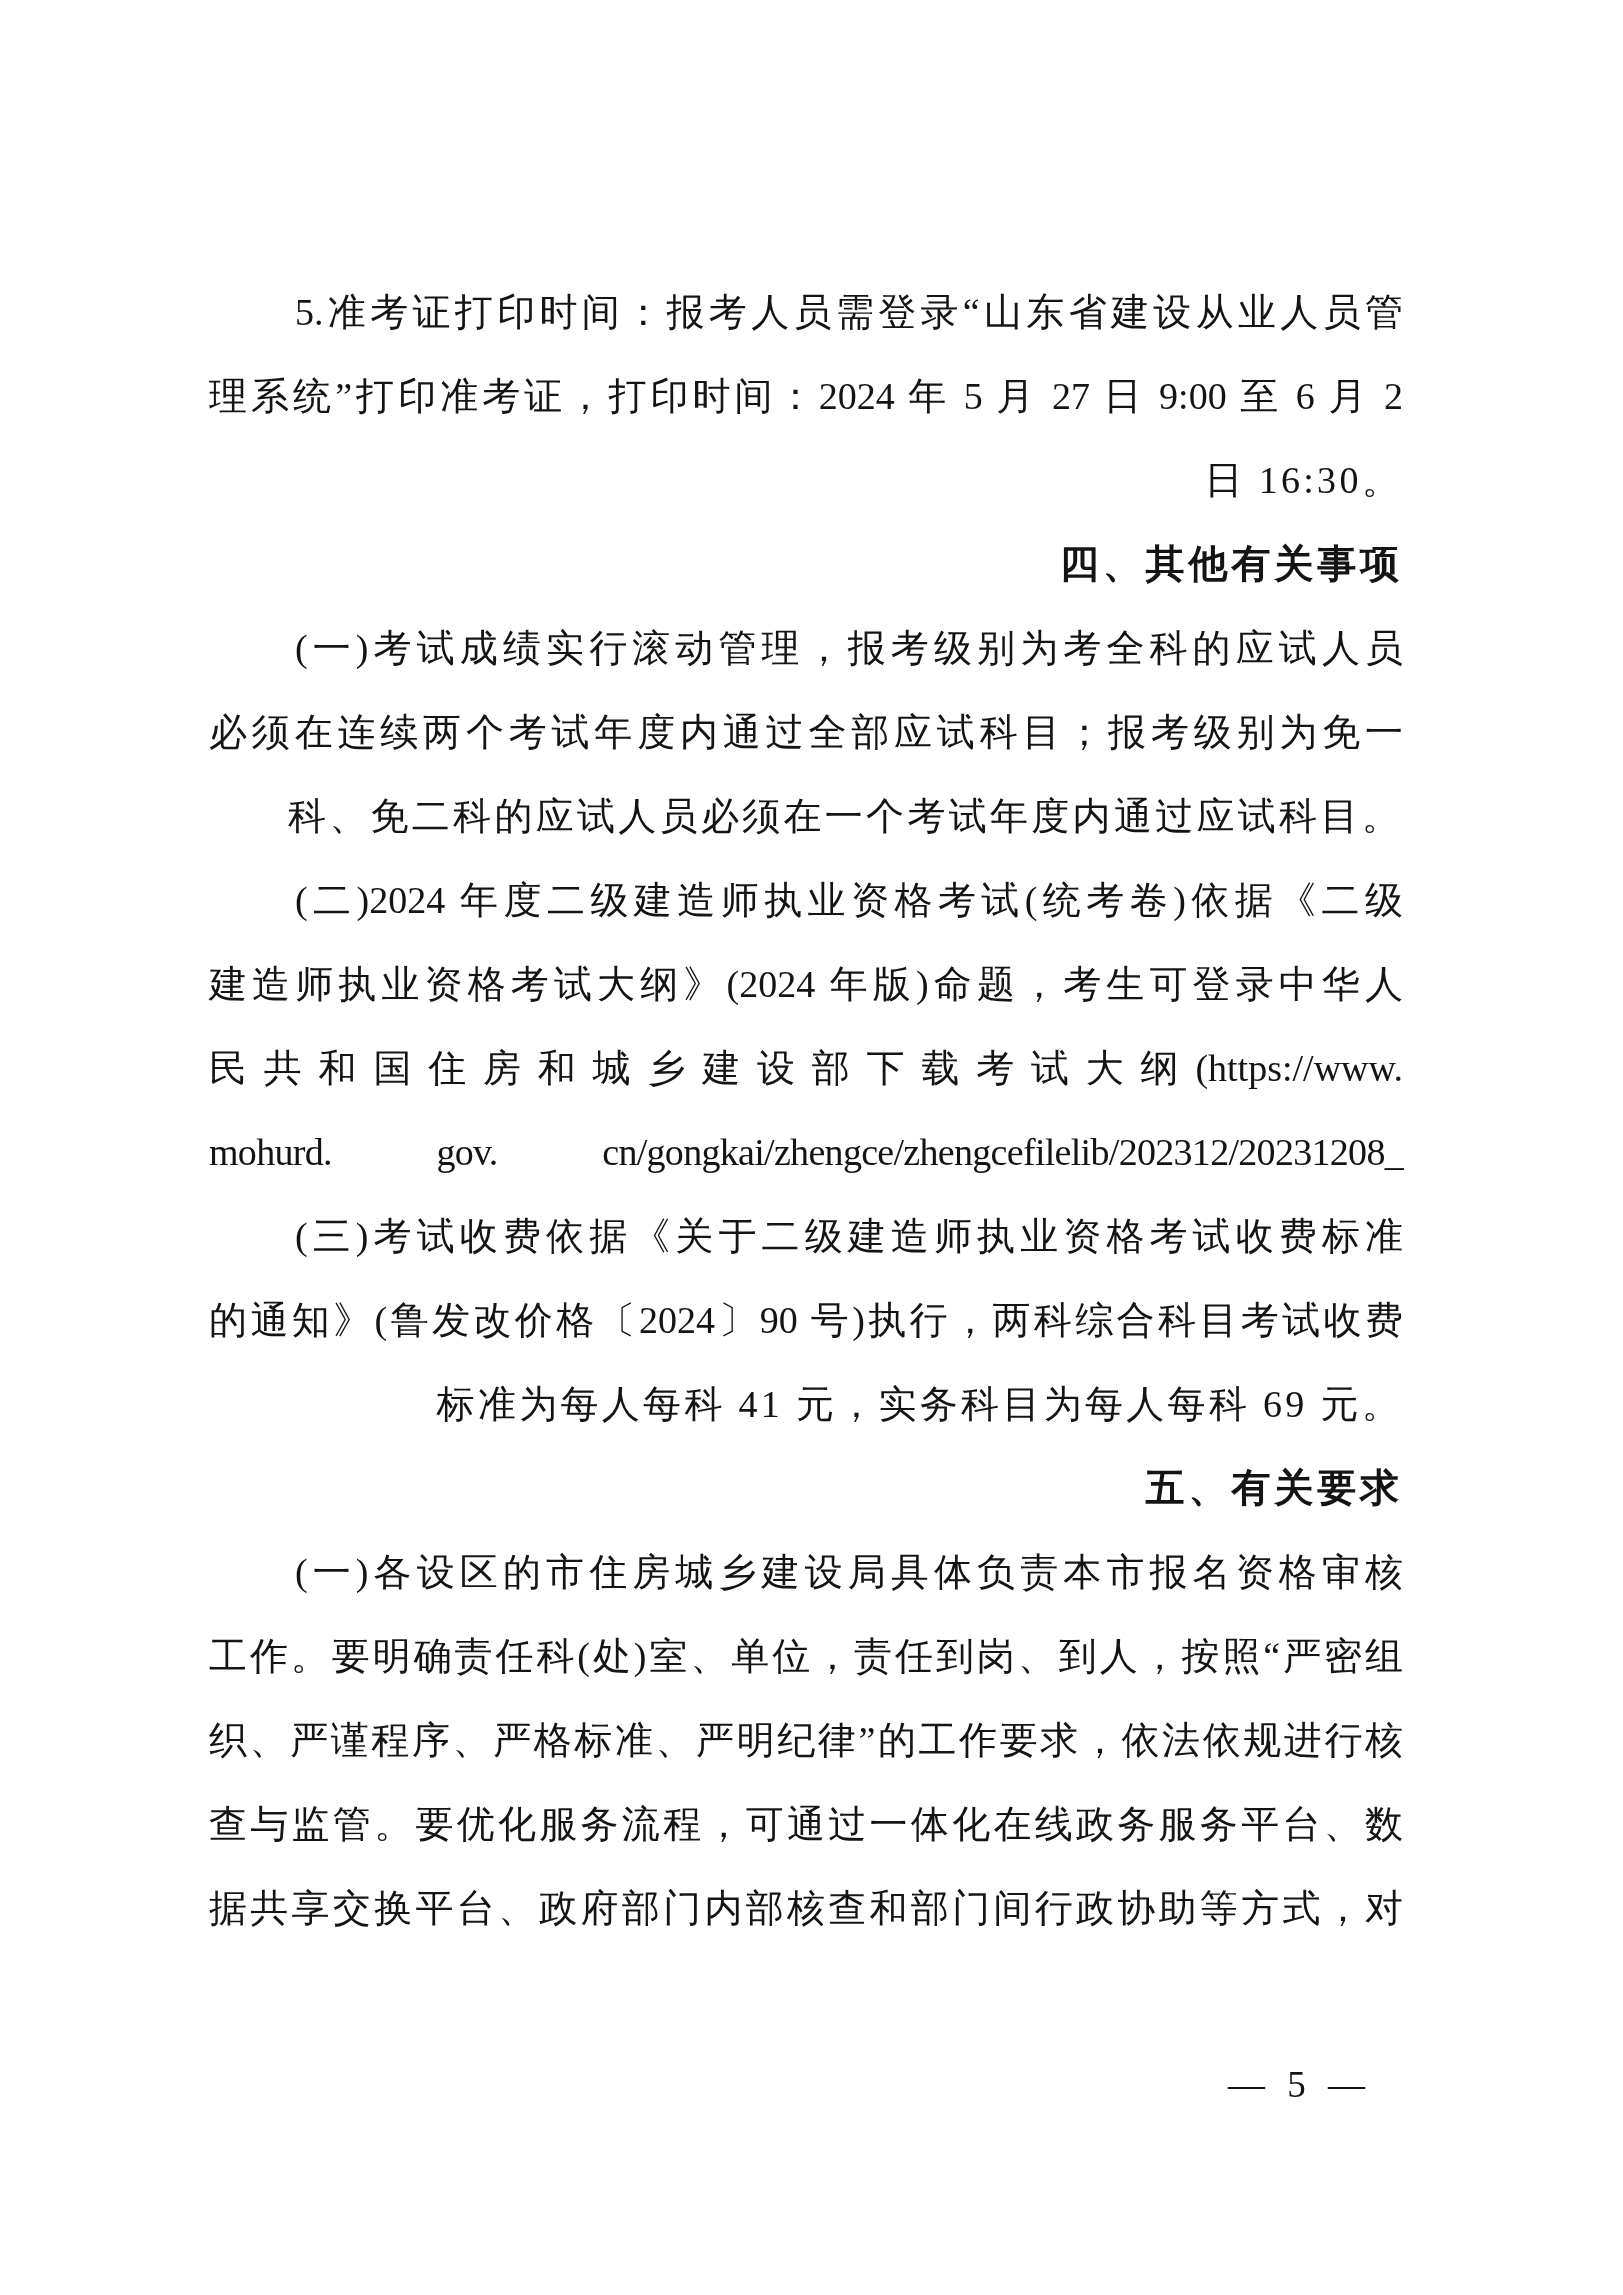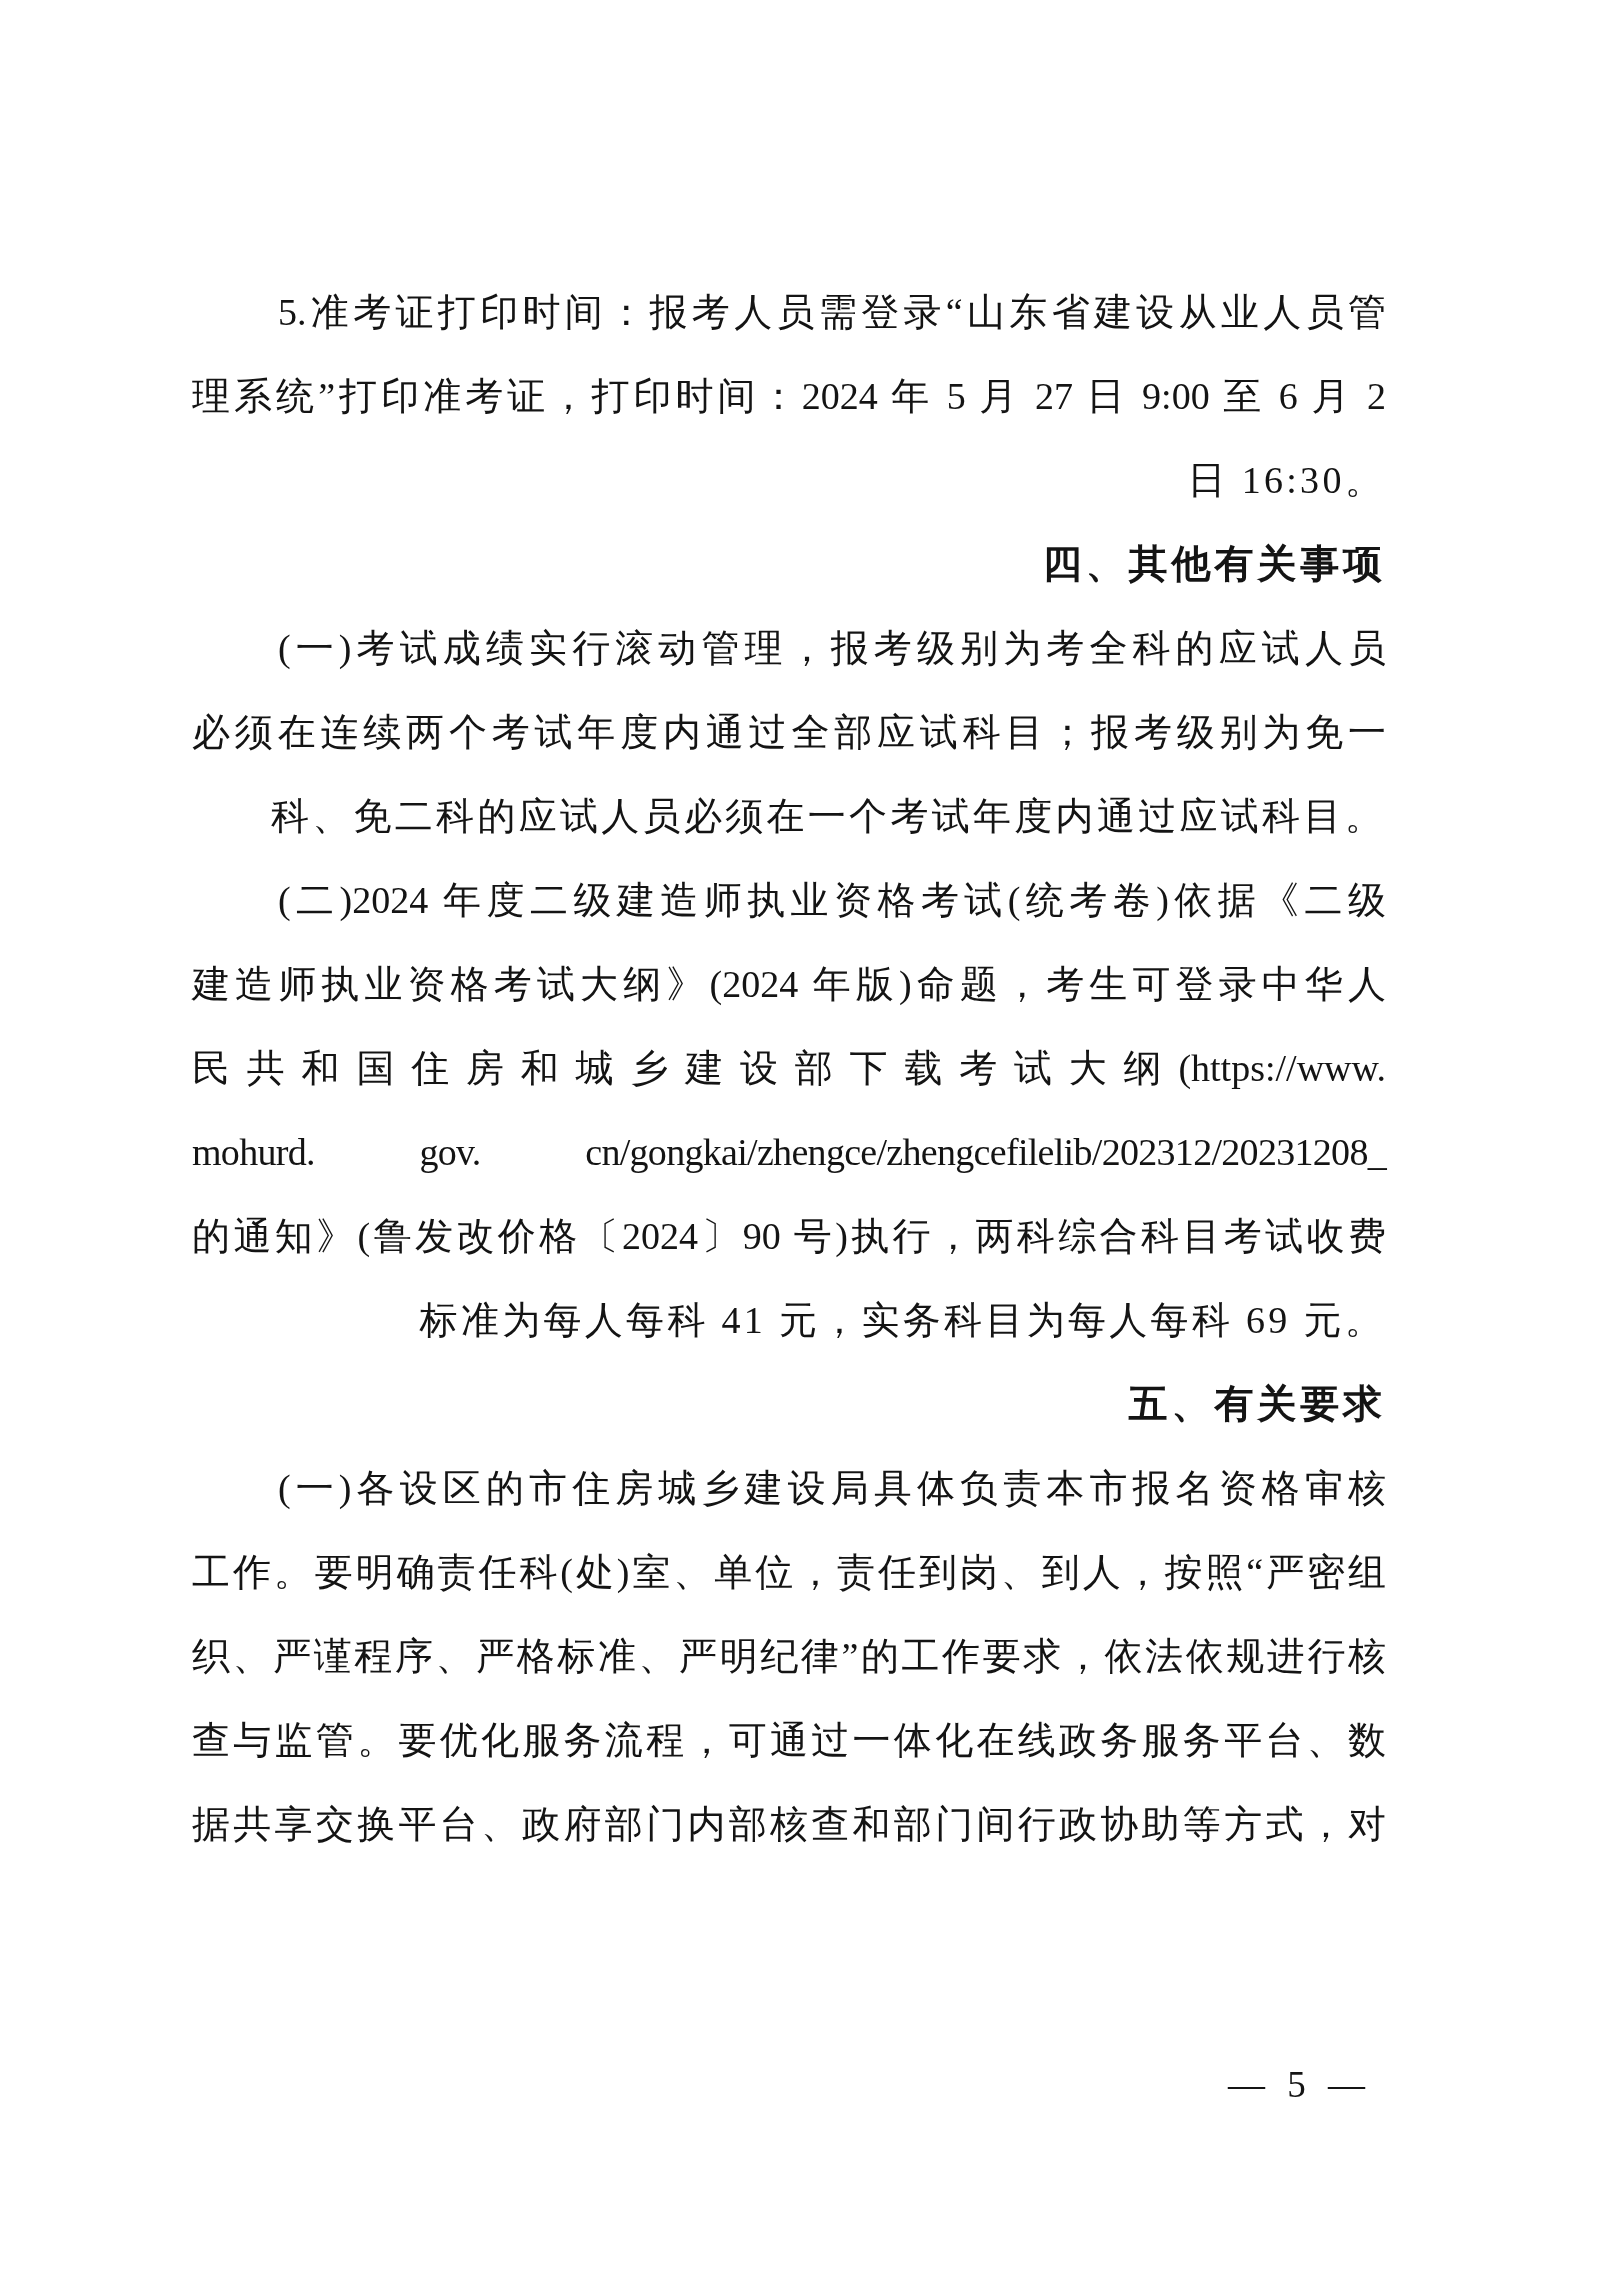--- a/index.html
+++ b/index.html
@@ -11,21 +11,21 @@
     position: relative;
     width: 1623px;
     height: 2295px;
     background: #ffffff;
     overflow: hidden;
     font-family: "Liberation Serif", "DejaVu Serif", serif;
     color: #141414;
   }
   .textblock {
     position: absolute;
-    left: 192px;
+    left: 209px;
     top: 270px;
     width: 1194px;
   }
   .line {
     height: 84px;
     line-height: 84px;
     font-size: 38px;
     letter-spacing: 3.3px;
     white-space: nowrap;
     text-align: right;
@@ -74,20 +74,21 @@
     <div class="line stretch">理系统”打印准考证，打印时间：2024 年 5 月 27 日 9:00 至 6 月 2</div>
     <div class="line">日 16:30。</div>
     <div class="line indent heading">四、其他有关事项</div>
     <div class="line indent stretch">(一)考试成绩实行滚动管理，报考级别为考全科的应试人员</div>
     <div class="line stretch">必须在连续两个考试年度内通过全部应试科目；报考级别为免一</div>
     <div class="line">科、免二科的应试人员必须在一个考试年度内通过应试科目。</div>
     <div class="line indent stretch">(二)2024 年度二级建造师执业资格考试(统考卷)依据《二级</div>
     <div class="line stretch">建造师执业资格考试大纲》(2024 年版)命题，考生可登录中华人</div>
     <div class="line stretch">民共和国住房和城乡建设部下载考试大纲(https://www.</div>
     <div class="line stretch tight">mohurd. gov. cn/gongkai/zhengce/zhengcefilelib/202312/20231208_</div>
+    <div class="line indent stretch">(三)考试收费依据《关于二级建造师执业资格考试收费标准</div>
     <div class="line stretch">的通知》(鲁发改价格〔2024〕90 号)执行，两科综合科目考试收费</div>
     <div class="line">标准为每人每科 41 元，实务科目为每人每科 69 元。</div>
     <div class="line indent heading">五、有关要求</div>
     <div class="line indent stretch">(一)各设区的市住房城乡建设局具体负责本市报名资格审核</div>
     <div class="line stretch">工作。要明确责任科(处)室、单位，责任到岗、到人，按照“严密组</div>
     <div class="line stretch">织、严谨程序、严格标准、严明纪律”的工作要求，依法依规进行核</div>
     <div class="line stretch">查与监管。要优化服务流程，可通过一体化在线政务服务平台、数</div>
     <div class="line stretch">据共享交换平台、政府部门内部核查和部门间行政协助等方式，对</div>
   </div>
 

